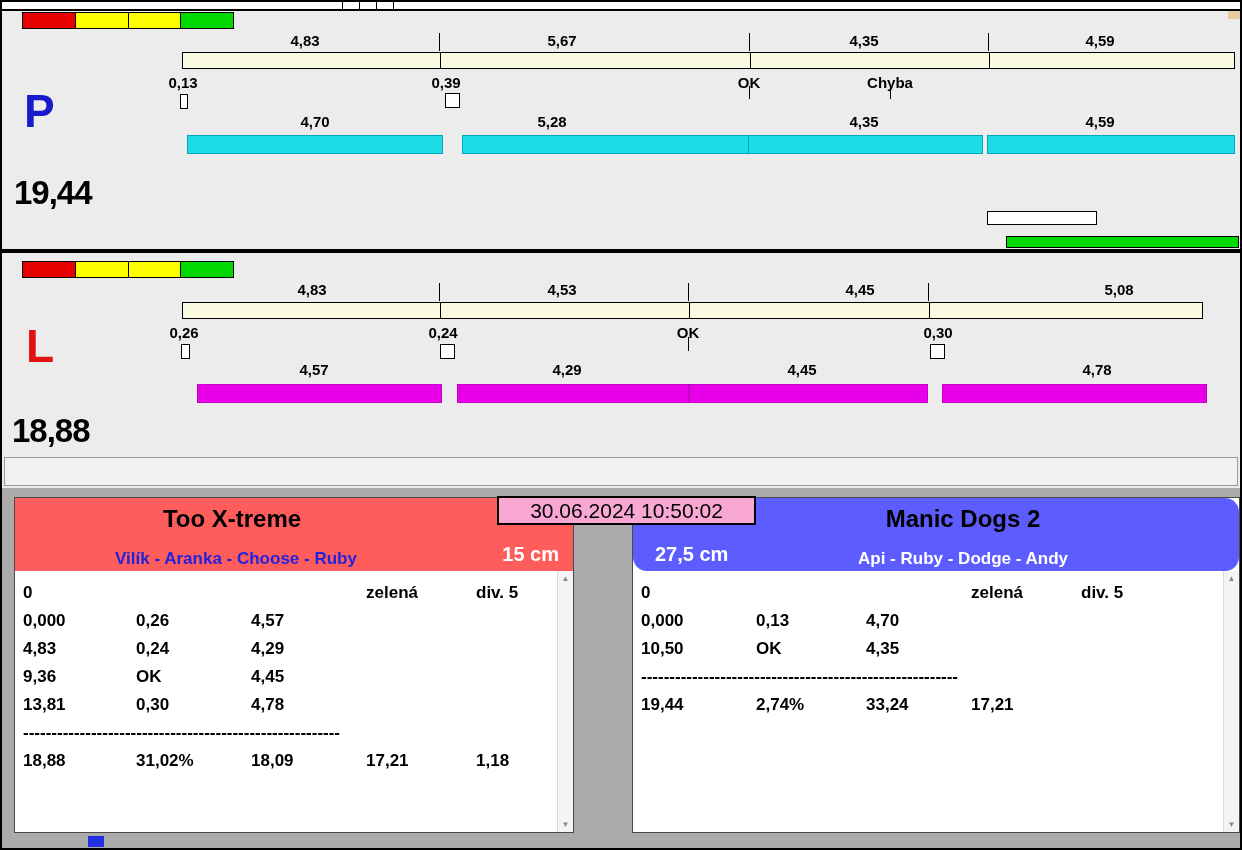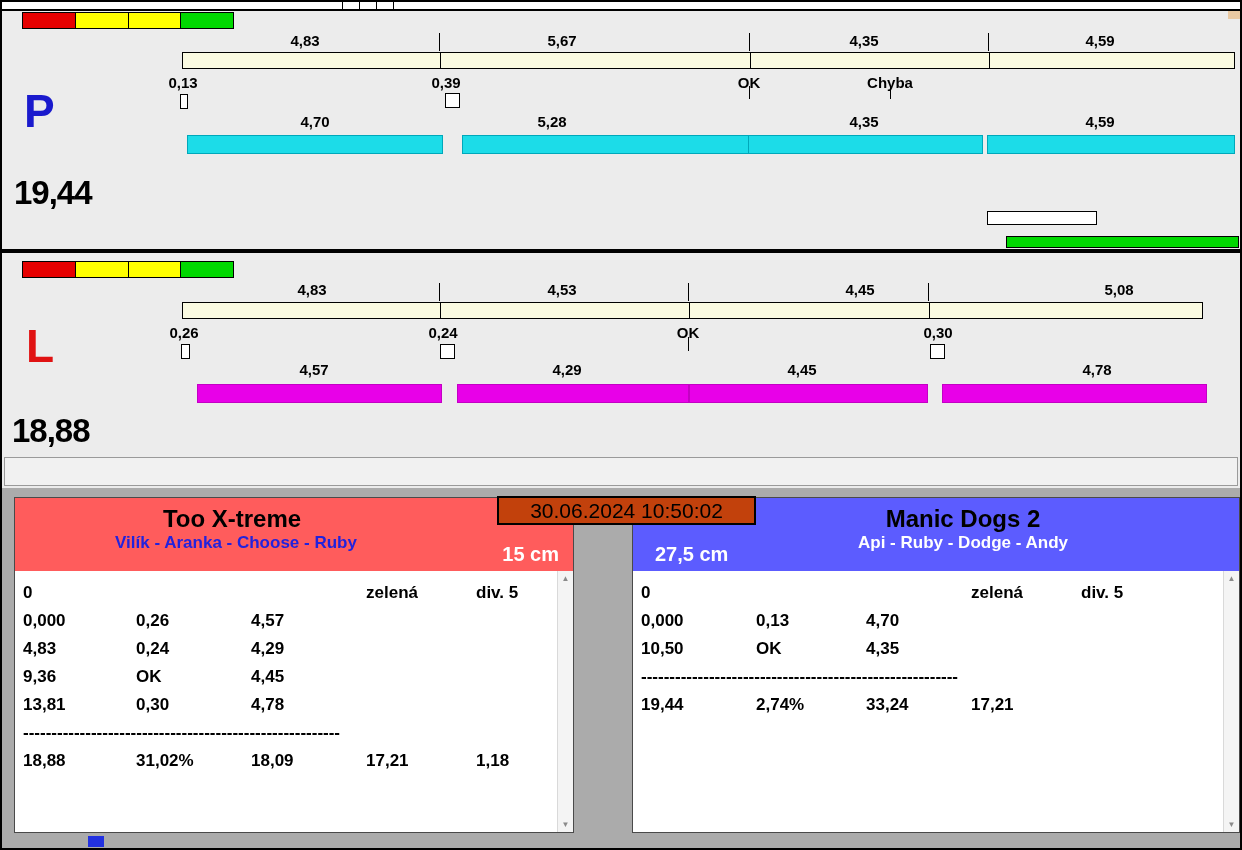--- a/index.html
+++ b/index.html
@@ -21,37 +21,37 @@
   .sq{position:absolute;background:#fff;border:1px solid #000}
   .lane-letter{position:absolute;font-size:46px;font-weight:bold;line-height:1}
   .lane-total{position:absolute;font-size:33px;font-weight:bold;color:#000;line-height:1;letter-spacing:-1px}
   .whitebox{position:absolute;background:#fff;border:1px solid #000}
   .greenbar{position:absolute;border:1px solid #000}
   .emptyfield{position:absolute;background:#f1f1f1;border:1px solid #9a9a9a}
   .bottomarea{position:absolute;left:0;top:486px;width:1238px;height:360px;background:#ababab}
   .team{position:absolute;top:9px;height:336px;border:1px solid #4a4a4a;background:#fff}
   .team-header{position:relative;width:100%;height:73px}
   .team-title{font-size:24px;font-weight:bold;text-align:center;padding-top:7px;color:#000;white-space:nowrap}
-  .team-dogs{font-size:17px;font-weight:bold;text-align:center;margin-top:0;white-space:nowrap}
+  .team-dogs{font-size:17px;font-weight:bold;text-align:center;margin-top:16px;white-space:nowrap}
   .team-height{position:absolute;bottom:5px;font-size:20px;font-weight:bold;color:#fff;white-space:nowrap}
   .team-body{position:absolute;left:0;right:0;top:73px;bottom:0;background:#fff;padding:8px 0 0 8px;overflow:hidden}
   .trow{height:28px;line-height:28px;font-size:17px;font-weight:bold;color:#000;white-space:nowrap}
   .tcell{display:inline-block;white-space:pre;vertical-align:top;overflow:visible}
   #tlb .tcell:nth-child(1){width:113px}
   #tlb .tcell:nth-child(2){width:115px}
   #tlb .tcell:nth-child(3){width:115px}
   #tlb .tcell:nth-child(4){width:110px}
   #tlb .tcell:nth-child(5){width:100px}
   #trb .tcell:nth-child(1){width:115px}
   #trb .tcell:nth-child(2){width:110px}
   #trb .tcell:nth-child(3){width:105px}
   #trb .tcell:nth-child(4){width:110px}
   #trb .tcell:nth-child(5){width:100px}
   .sbar{position:absolute;top:73px;bottom:0;right:0;width:16px;background:#f4f4f4;border-left:1px solid #d9d9d9;display:flex;flex-direction:column;justify-content:space-between;align-items:center;padding:3px 0;font-size:8px;color:#8a8a8a}
-  .datebox{position:absolute;background:#c2410c;border:2px solid #000;font-size:21px;color:#000;text-align:center;line-height:25px;z-index:6;white-space:nowrap}
+  .datebox{position:absolute;background:#f9a8d4;border:2px solid #000;font-size:21px;color:#000;text-align:center;line-height:25px;z-index:6;white-space:nowrap}
   .tancorner{position:absolute;background:#e9c9a2}
   .bluemark{position:absolute;background:#2231e0}
 </style>
 </head>
 <body>
 
 <div id="screen">
 
   <div class="topstrip">
     <i style="left:340px"></i>
@@ -176,21 +176,21 @@
           <div class="trow"><span class="tcell">--------------------------------------------------------</span><span class="tcell"></span><span class="tcell"></span><span class="tcell"></span><span class="tcell"></span></div>
           <div class="trow"><span class="tcell">18,88</span><span class="tcell">31,02%</span><span class="tcell">18,09</span><span class="tcell">17,21</span><span class="tcell">1,18</span></div>
         </div>
       <div class="sbar">
         <span>▲</span>
         <span>▼</span>
       </div>
     </div>
 
     <div class="team" style="left:630px;width:608px">
-      <div class="team-header" style="background-color: rgb(92, 92, 255);">
+      <div class="team-header" style="background-color: rgb(92, 92, 255); border-radius: 14px;">
         <div class="team-title" style="padding-left:54px">Manic Dogs 2</div>
         <div class="team-dogs" style="padding-left: 54px; color: rgb(255, 255, 255);">Api - Ruby - Dodge - Andy</div>
         <span class="team-height" style="left:22px">27,5 cm</span>
       </div>
       <div class="team-body" id="trb">
           <div class="trow"><span class="tcell">0</span><span class="tcell"></span><span class="tcell"></span><span class="tcell">zelená</span><span class="tcell">div. 5</span></div>
           <div class="trow"><span class="tcell">0,000</span><span class="tcell">0,13</span><span class="tcell">4,70</span><span class="tcell"></span><span class="tcell"></span></div>
           <div class="trow"><span class="tcell">10,50</span><span class="tcell">OK</span><span class="tcell">4,35</span><span class="tcell"></span><span class="tcell"></span></div>
           <div class="trow"><span class="tcell">--------------------------------------------------------</span><span class="tcell"></span><span class="tcell"></span><span class="tcell"></span><span class="tcell"></span></div>
           <div class="trow"><span class="tcell">19,44</span><span class="tcell">2,74%</span><span class="tcell">33,24</span><span class="tcell">17,21</span><span class="tcell"></span></div>

